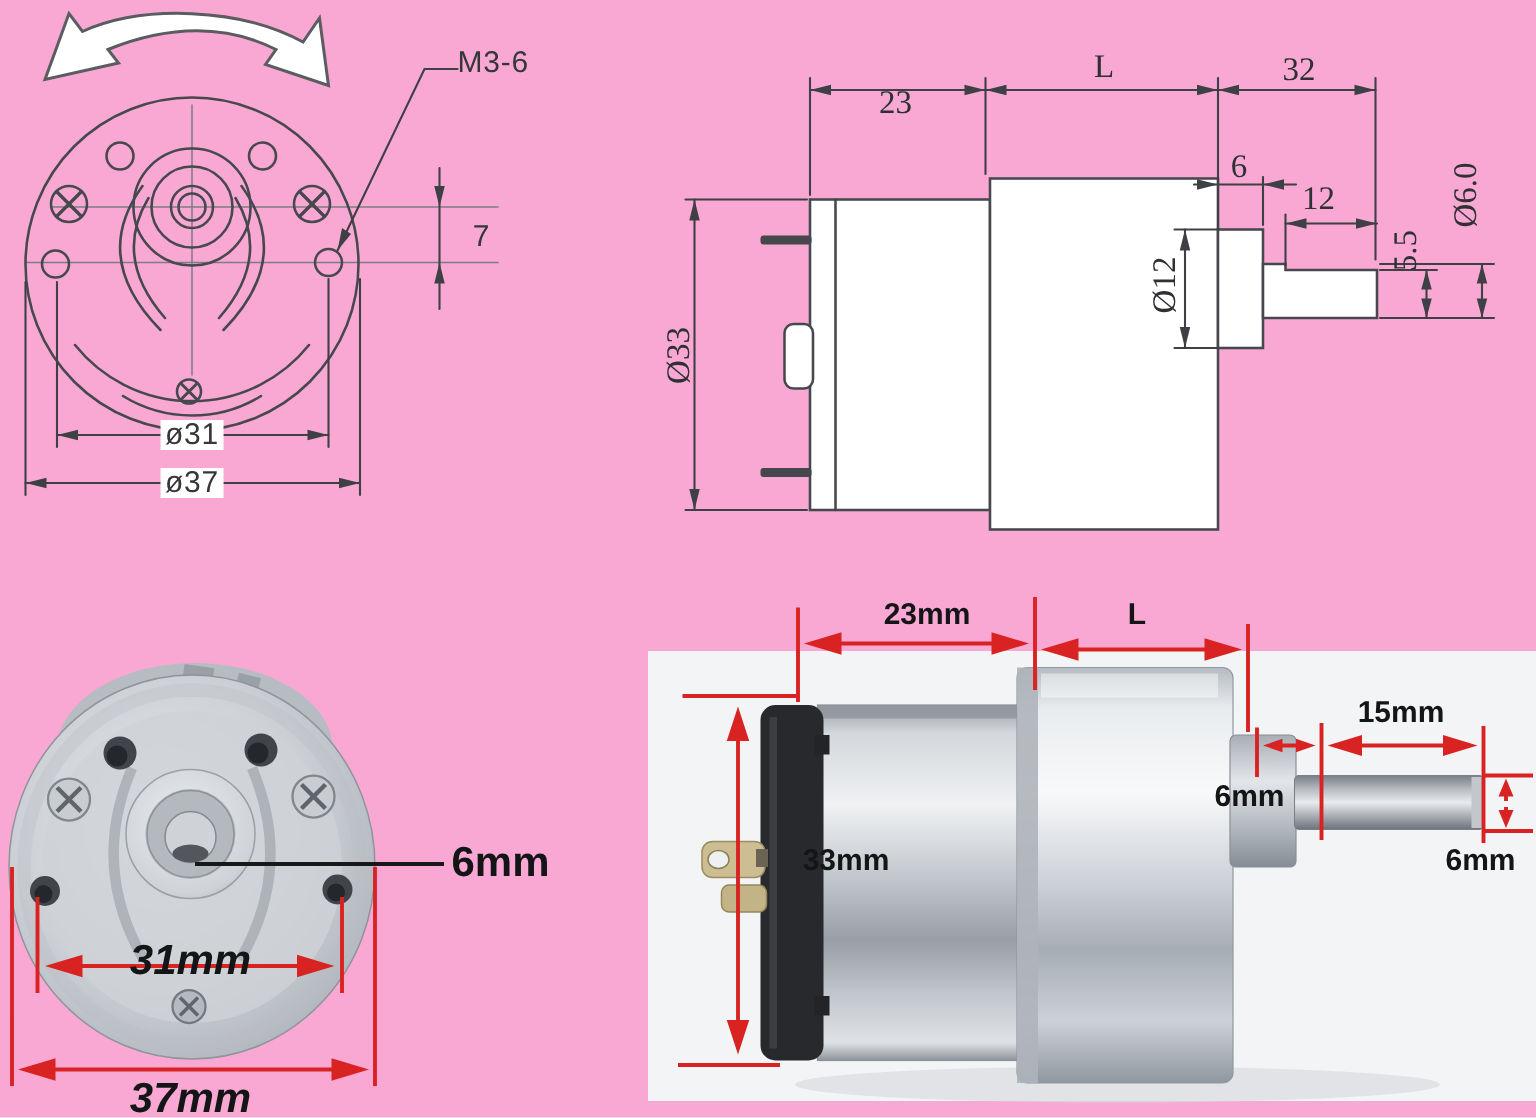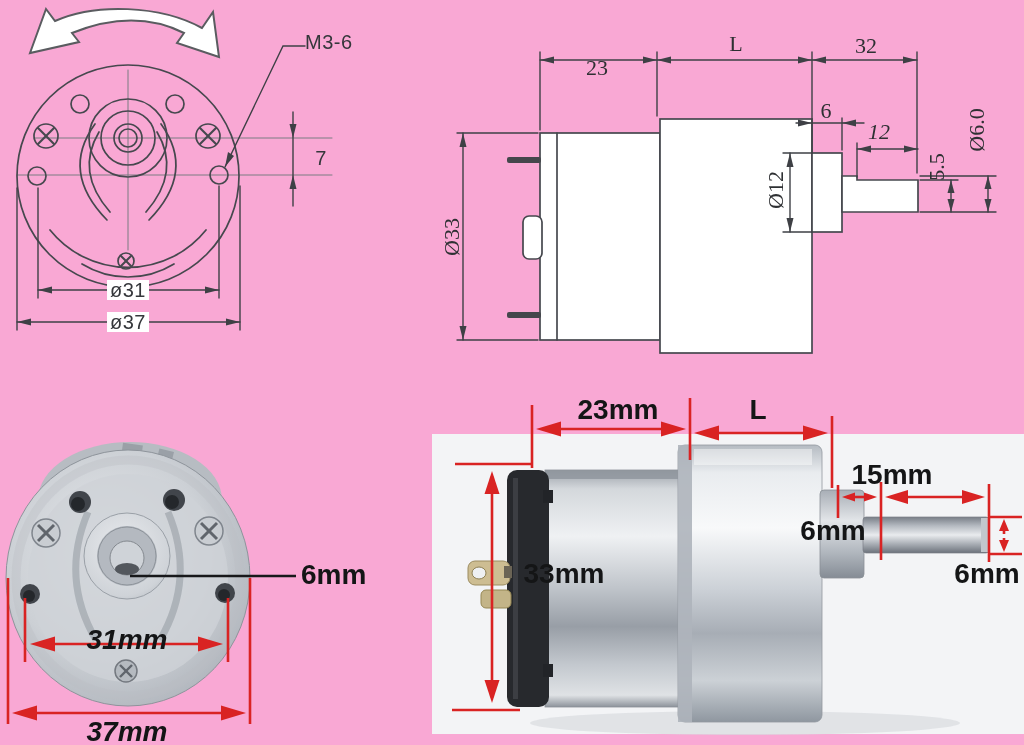--- a/index.html
+++ b/index.html
@@ -3,21 +3,21 @@
 <meta charset="utf-8">
 <style>
   html,body{margin:0;padding:0;background:#ffffff;}
   .canvas{position:relative;width:1024px;height:745px;background:#f9a8d4;overflow:hidden;
           font-family:"Liberation Sans",sans-serif;}
   .canvas svg{position:absolute;left:0;top:0;}
   .lbl{position:absolute;white-space:nowrap;transform:translate(-50%,-50%);line-height:1;}
   .td{font-family:"Liberation Serif",serif;font-size:22px;color:#2e3033;}
   .tf{font-family:"Liberation Sans",sans-serif;font-size:20px;color:#35373b;letter-spacing:.5px;}
   .ph{font-family:"Liberation Sans",sans-serif;font-weight:700;font-size:28px;color:#141516;}
-  .ph.sm{font-size:28px;}
+  .ph.sm{font-size:20px;}
   .rot{transform:translate(-50%,-50%) rotate(-90deg);}
   .gap{background:#ffffff;padding:0 3px;}
   .la{transform:translate(0,-50%);} 
 </style>
 </head>
 <body>
 
 <div class="canvas">
 
 <svg width="1024" height="745" viewBox="0 0 1024 745">
@@ -303,30 +303,30 @@
 
 <span class="lbl tf la" style="left:305px;top:42px;">M3-6</span>
 <span class="lbl tf" style="left:321px;top:158px;">7</span>
 <span class="lbl tf gap" style="left:128px;top:290px;text-align:center;">ø31</span>
 <span class="lbl tf gap" style="left:128px;top:322px;">ø37</span>
 
 <span class="lbl td" style="left:597px;top:46px;margin-top:22px;">23</span>
 <span class="lbl td" style="left:736px;top:44px;">L</span>
 <span class="lbl td" style="left:866px;top:46px;">32</span>
 <span class="lbl td" style="left:826px;top:111px;">6</span>
-<span class="lbl td" style="left:879px;top:132px;font-style:italic;">12</span>
+<span class="lbl td" style="left:879px;top:132px;">12</span>
 <span class="lbl td rot" style="left:776px;top:190px;">Ø12</span>
 <span class="lbl td rot" style="left:452px;top:237px;">Ø33</span>
 <span class="lbl td rot" style="left:937px;top:167px;">5.5</span>
 <span class="lbl td rot" style="left:977px;top:130px;">Ø6.0</span>
 
 <span class="lbl ph" style="left:127px;top:640px;font-style:italic;">31mm</span>
 <span class="lbl ph" style="left:127px;top:732px;font-style:italic;">37mm</span>
 <span class="lbl ph la" style="left:301px;top:575px;">6mm</span>
 
 <span class="lbl ph sm" style="left:618px;top:410px;">23mm</span>
 <span class="lbl ph sm" style="left:758px;top:410px;">L</span>
-<span class="lbl ph sm" style="left:892px;top:475px;">15mm</span>
+<span class="lbl ph sm" style="left:934px;top:475px;">15mm</span>
 <span class="lbl ph sm" style="left:833px;top:531px;">6mm</span>
 <span class="lbl ph sm" style="left:541px;top:574px;margin-left:23px;">33mm</span>
 <span class="lbl ph sm" style="left:987px;top:574px;">6mm</span>
 
 </div>
 
 </body></html>

